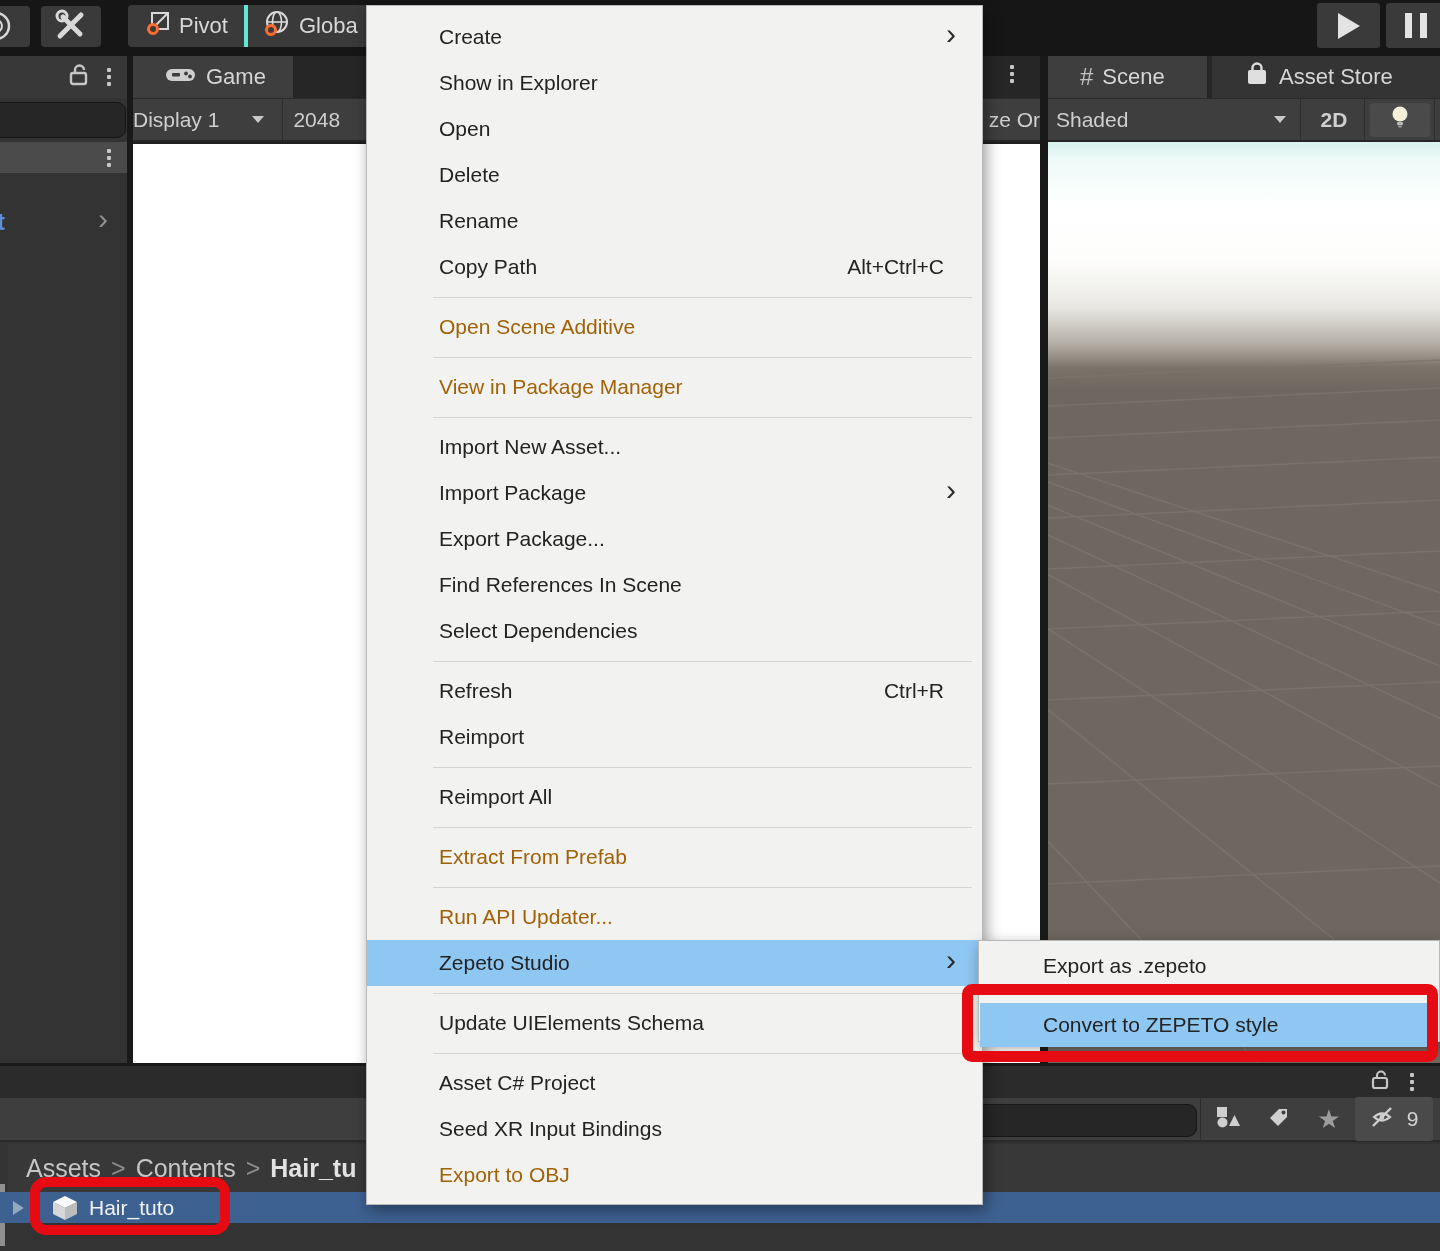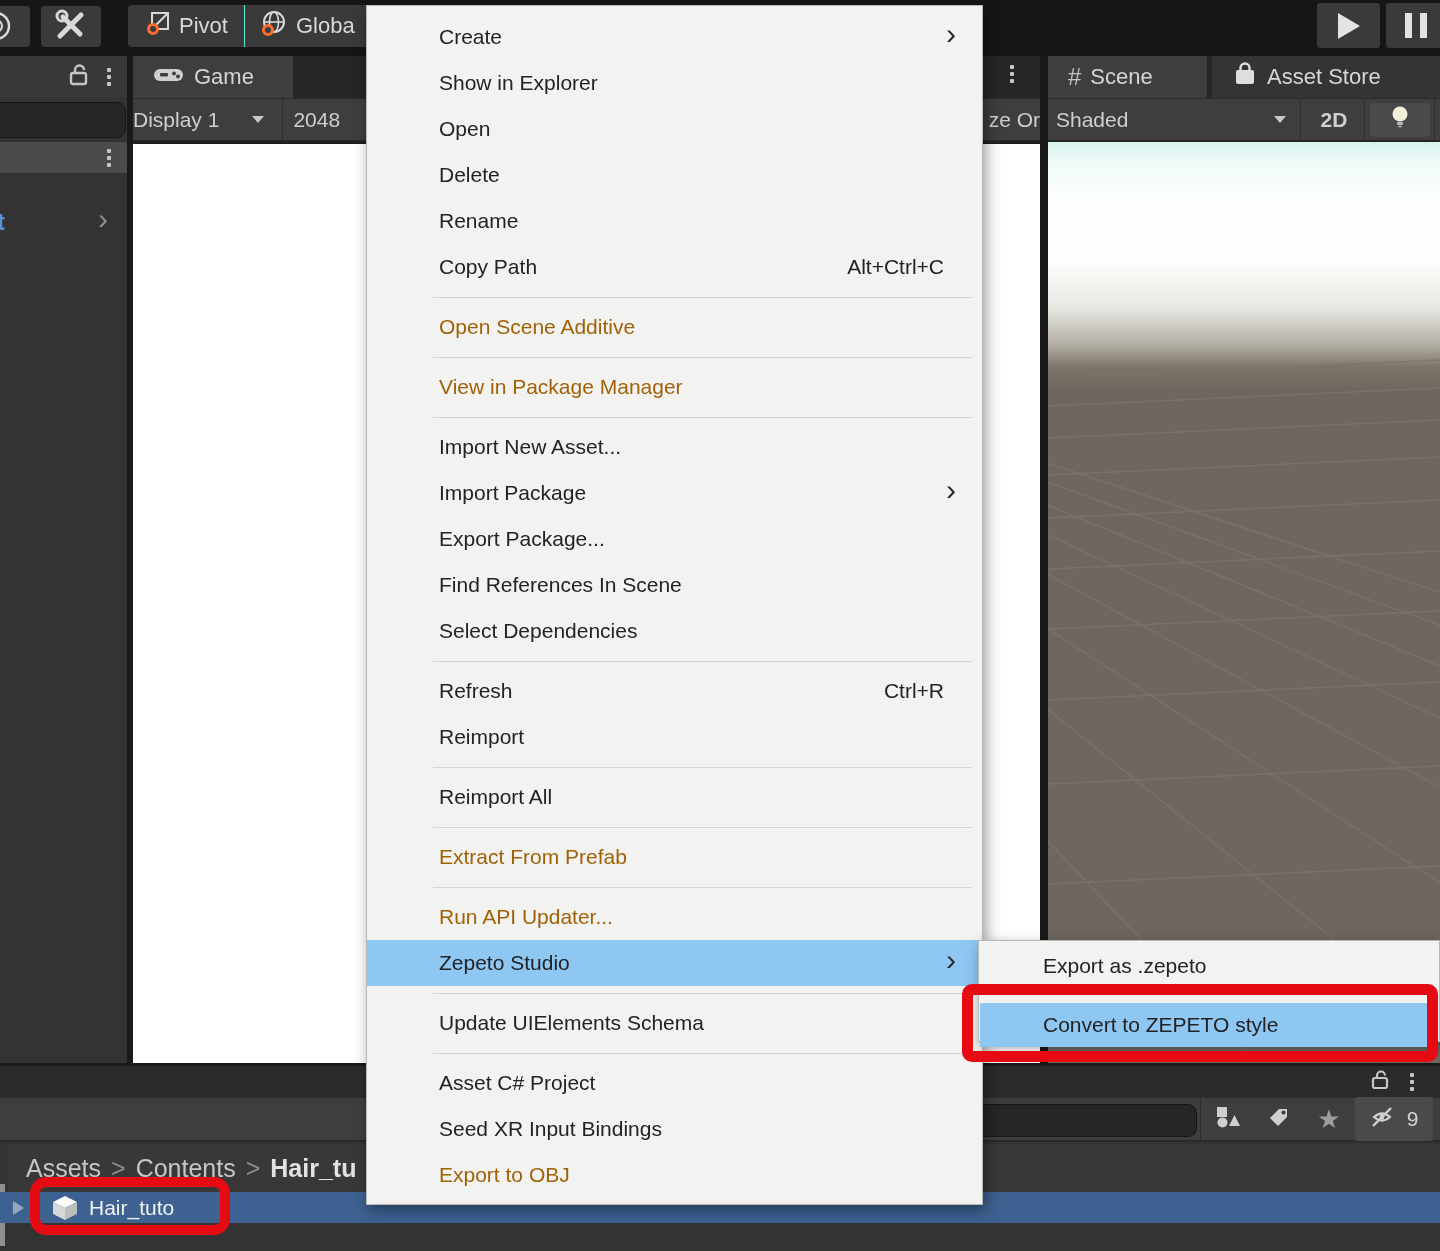--- a/index.html
+++ b/index.html
@@ -12,21 +12,21 @@
   }
   .abs { position:absolute; }
 
   
   .top-strip { left:0; top:0; width:1440px; height:56px; background:#161616; }
   .tool-btn { position:absolute; top:6px; height:41px; background:#3a3a3a; border-radius:4px;
               display:flex; align-items:center; justify-content:center; }
   .tb-group { position:absolute; top:5px; height:42px; display:flex; }
   .tb-seg { background:#3a3a3a; display:flex; align-items:center; gap:8px; padding:0 16px;
             color:#d8d8d8; font-size:22px; }
-  .tb-seg.first { border-radius:4px 0 0 4px; border-right:1px solid #5eead4; }
+  .tb-seg.first { border-radius:4px 0 0 4px; border-right:4px solid #5eead4; }
   .tb-seg.last  { border-radius:0 4px 4px 0; }
   .play-btn { position:absolute; top:3px; height:45px; background:#3a3a3a; border-radius:3px;
               display:flex; align-items:center; justify-content:center; gap:8px; }
   .play-tri { width:0; height:0; border-left:22px solid #e3e3e3;
               border-top:13px solid transparent; border-bottom:13px solid transparent; }
   .pause-bar { width:7px; height:25px; background:#e3e3e3; display:inline-block; }
 
   
   .kebab { display:inline-flex; flex-direction:column; gap:3px; }
   .kebab i { width:4px; height:4px; border-radius:1px; background:#c6c6c6; display:block; }
@@ -44,21 +44,21 @@
                   display:flex; align-items:center; justify-content:flex-end; padding-right:16px; }
   .lp-frag { position:absolute; left:-3px; top:152px; color:#5b8fd6; font-size:24px; font-weight:bold; }
   .lp-chevron { position:absolute; left:98px; top:146px; color:#909090; font-size:30px; }
 
   
   .divider-v { background:#191919; }
 
   
   .game-panel { left:133px; top:56px; width:907px; height:1007px; background:#262626; }
   .tabstrip { position:absolute; left:0; top:0; right:0; height:42px; background:#262626; display:flex; }
-  .tab { height:42px; display:flex; align-items:center; gap:9px; padding:0 20px;
+  .tab { height:42px; display:flex; align-items:center; gap:9px; padding:0 32px;
          color:#d6d6d6; font-size:22px; }
   .tab.active { background:#3e3e3e; }
   .toolbar { position:absolute; left:0; top:42px; right:0; height:42px; background:#3e3e3e;
              border-top:1px solid #2b2b2b; display:flex; align-items:center;
              color:#cfcfcf; font-size:21px; }
   .game-content { position:absolute; left:0; top:86px; right:0; bottom:0; background:#fff;
                   border-top:2px solid #1f1f1f; }
 
   
   .scene-panel { left:1048px; top:56px; width:392px; height:1007px; background:#262626; }

